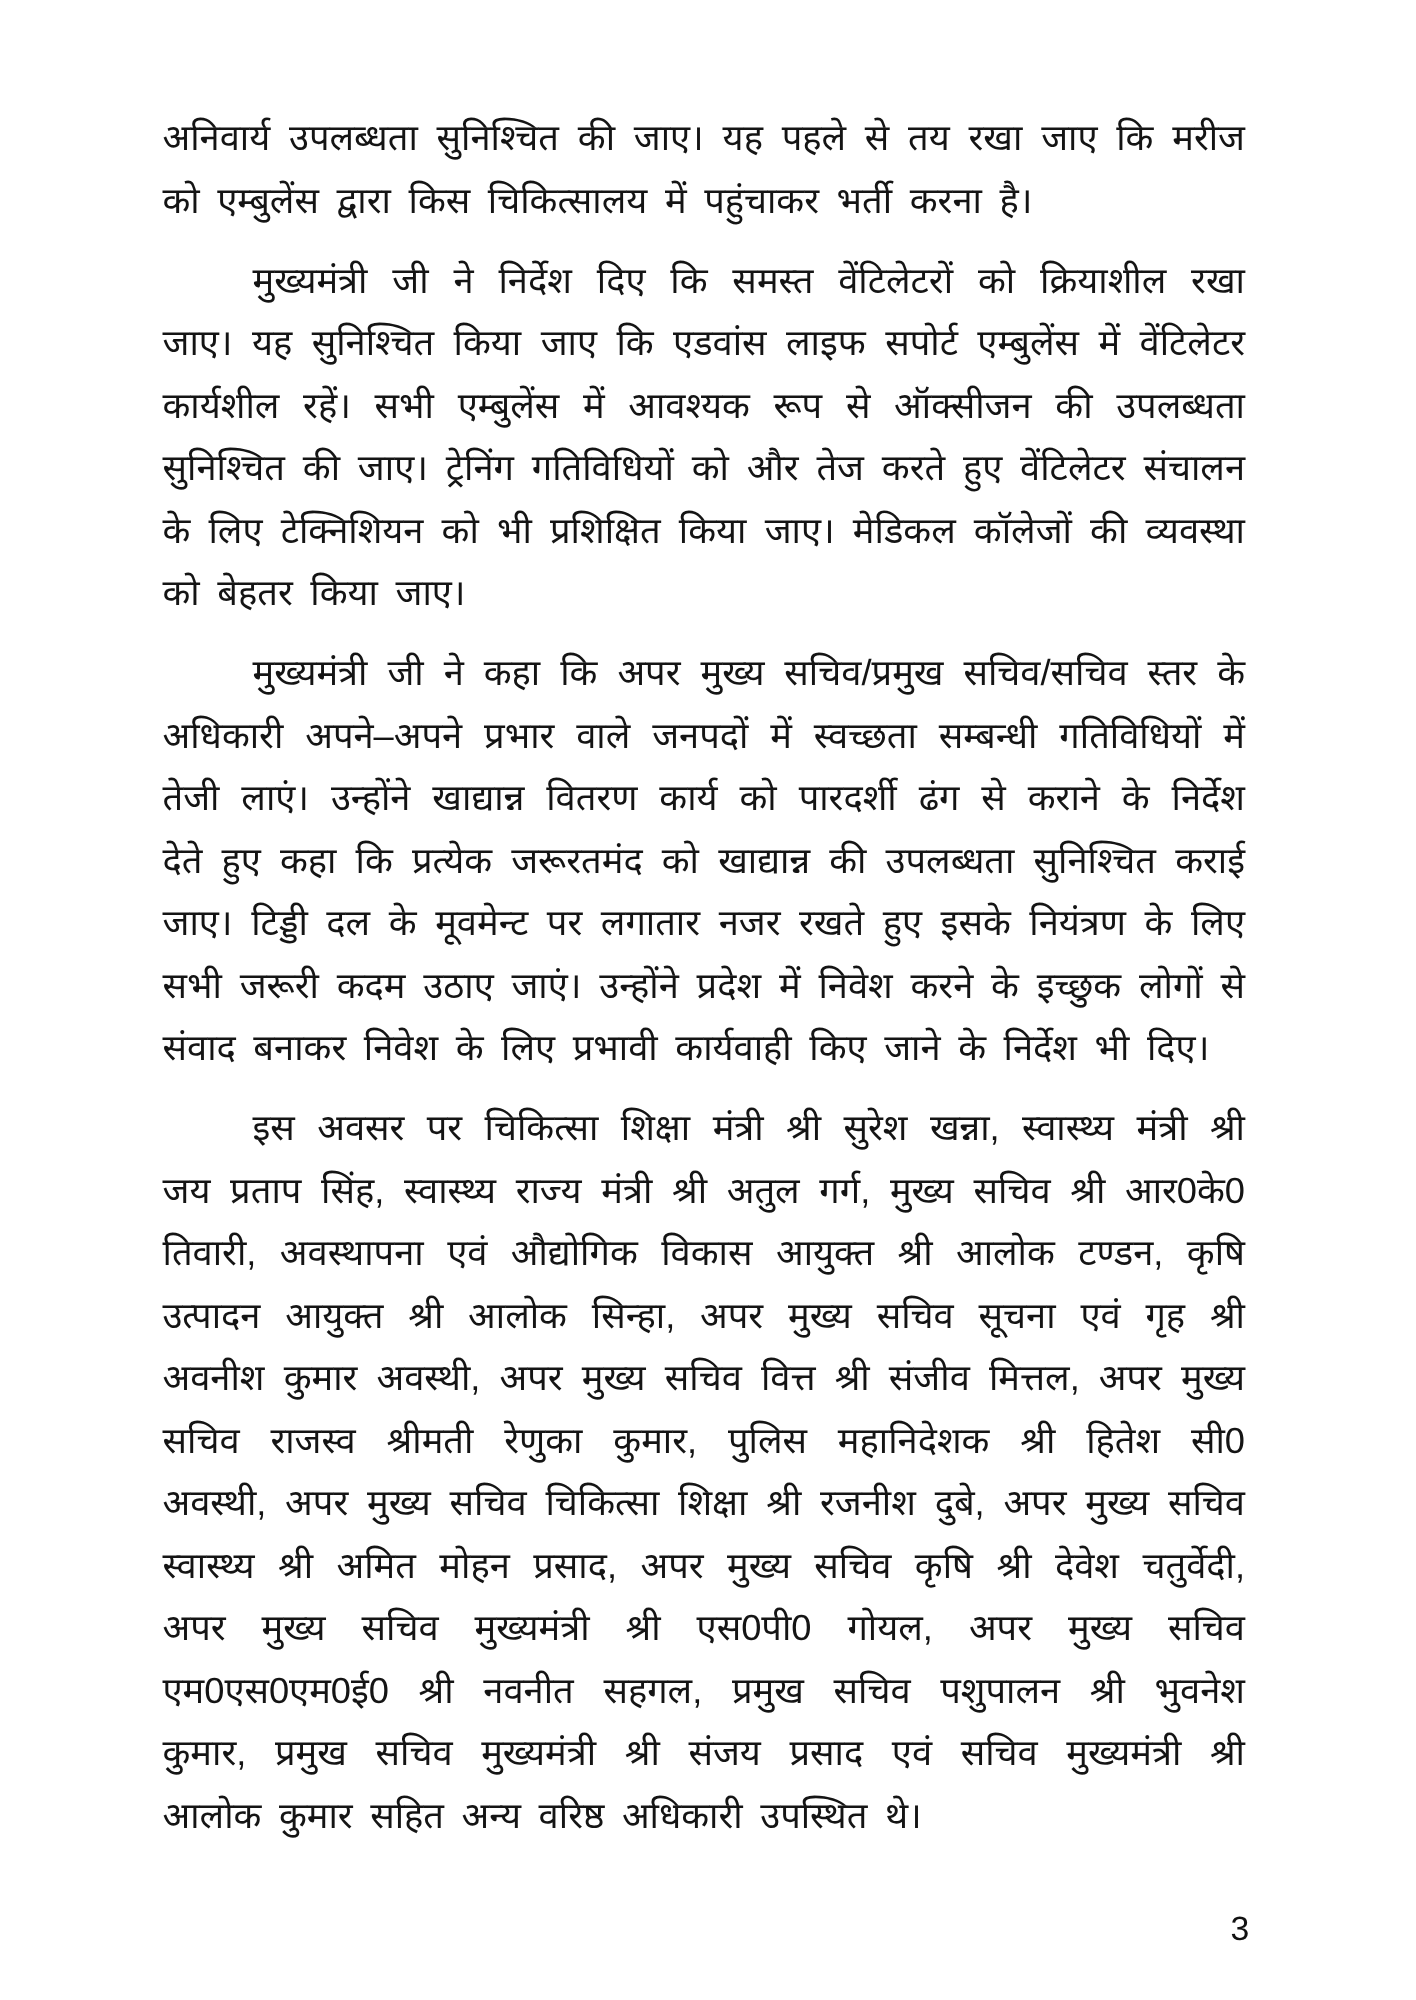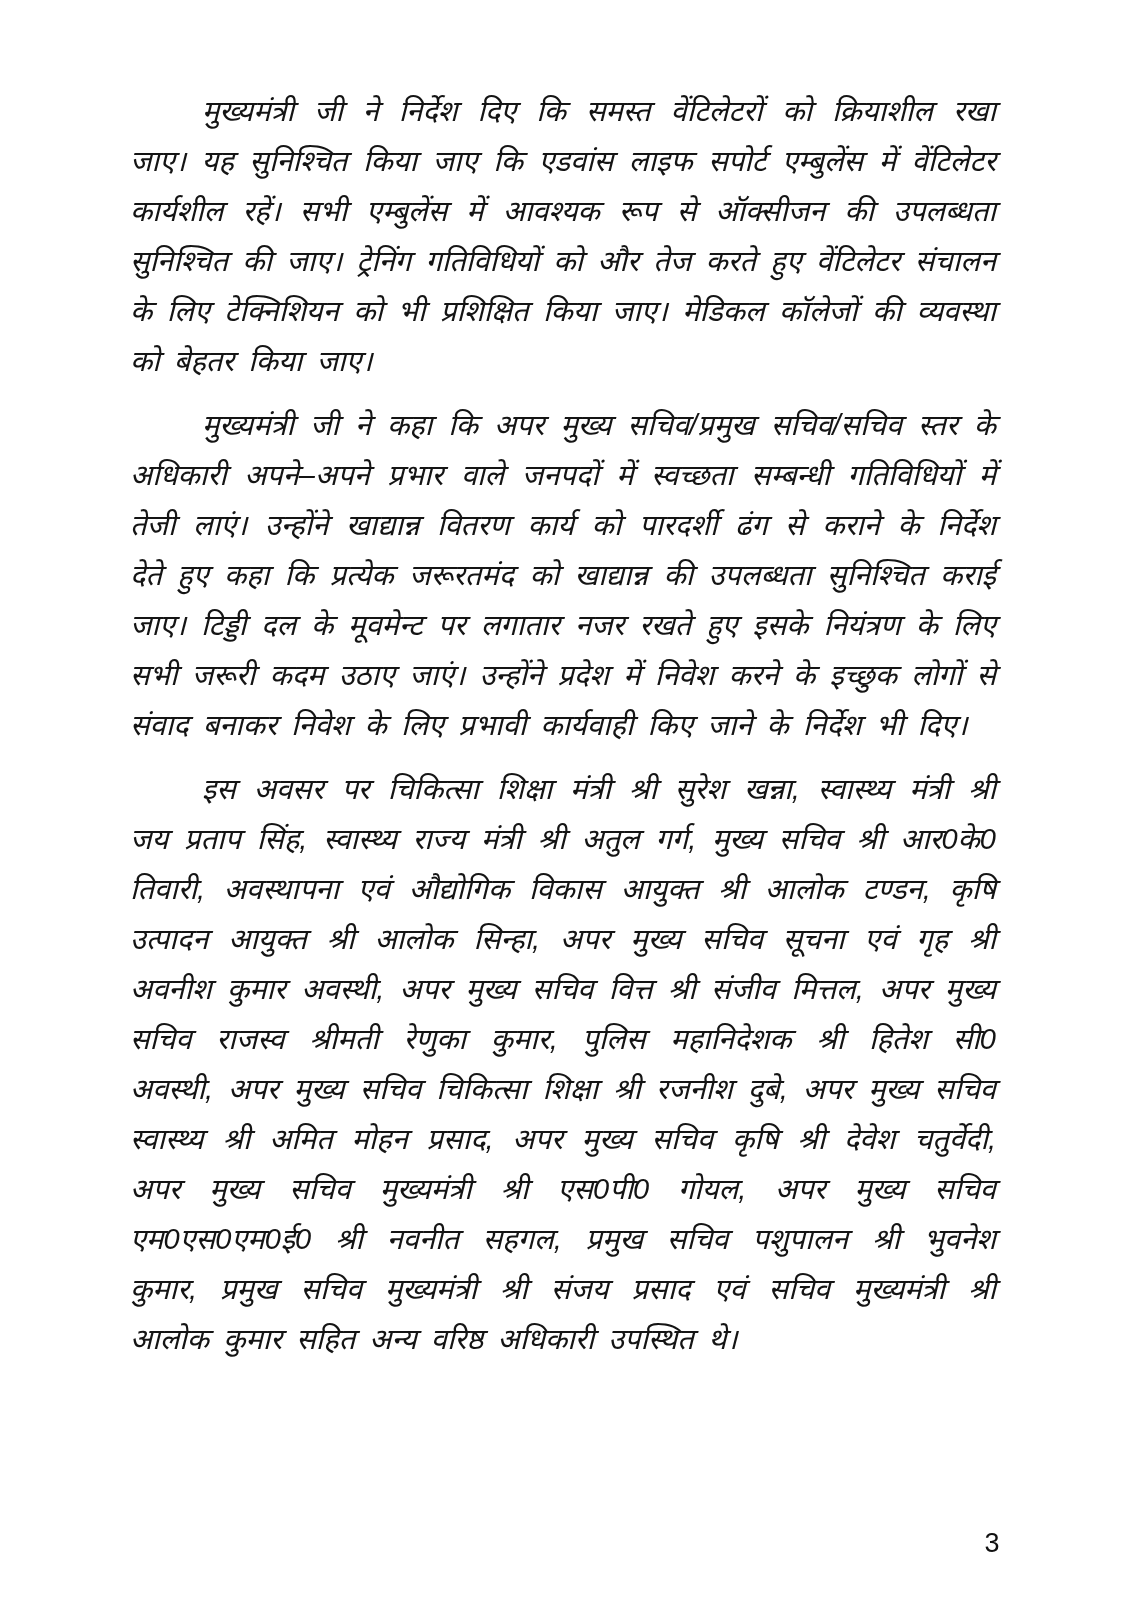--- a/index.html
+++ b/index.html
@@ -32,35 +32,35 @@
     line-height: 50px;
     text-align: justify;
     color: #141414;
   }
   .para {
     margin: 0 0 14px 0;
     word-spacing: 6px;
   }
   .para.indent {
     text-indent: 72px;
-    font-style: italic;
   }
   .page-number {
     position: absolute;
     left: 962px;
     top: 1528px;
     width: 60px;
     font-size: 27px;
     color: #111111;
     text-align: center;
   }
 </style>
 </head>
 <body>
 
 <div class="page">
   <div class="page-content" id="paragraphs-container">
+      <p class="para">अनिवार्य उपलब्धता सुनिश्चित की जाए। यह पहले से तय रखा जाए कि मरीज को एम्बुलेंस द्वारा किस चिकित्सालय में पहुंचाकर भर्ती करना है।</p>
       <p class="para indent">मुख्यमंत्री जी ने निर्देश दिए कि समस्त वेंटिलेटरों को क्रियाशील रखा जाए। यह सुनिश्चित किया जाए कि एडवांस लाइफ सपोर्ट एम्बुलेंस में वेंटिलेटर कार्यशील रहें। सभी एम्बुलेंस में आवश्यक रूप से ऑक्सीजन की उपलब्धता सुनिश्चित की जाए। ट्रेनिंग गतिविधियों को और तेज करते हुए वेंटिलेटर संचालन के लिए टेक्निशियन को भी प्रशिक्षित किया जाए। मेडिकल कॉलेजों की व्यवस्था को बेहतर किया जाए।</p>
       <p class="para indent">मुख्यमंत्री जी ने कहा कि अपर मुख्य सचिव/प्रमुख सचिव/सचिव स्तर के अधिकारी अपने–अपने प्रभार वाले जनपदों में स्वच्छता सम्बन्धी गतिविधियों में तेजी लाएं। उन्होंने खाद्यान्न वितरण कार्य को पारदर्शी ढंग से कराने के निर्देश देते हुए कहा कि प्रत्येक जरूरतमंद को खाद्यान्न की उपलब्धता सुनिश्चित कराई जाए। टिड्डी दल के मूवमेन्ट पर लगातार नजर रखते हुए इसके नियंत्रण के लिए सभी जरूरी कदम उठाए जाएं। उन्होंने प्रदेश में निवेश करने के इच्छुक लोगों से संवाद बनाकर निवेश के लिए प्रभावी कार्यवाही किए जाने के निर्देश भी दिए।</p>
       <p class="para indent">इस अवसर पर चिकित्सा शिक्षा मंत्री श्री सुरेश खन्ना, स्वास्थ्य मंत्री श्री जय प्रताप सिंह, स्वास्थ्य राज्य मंत्री श्री अतुल गर्ग, मुख्य सचिव श्री आर0के0 तिवारी, अवस्थापना एवं औद्योगिक विकास आयुक्त श्री आलोक टण्डन, कृषि उत्पादन आयुक्त श्री आलोक सिन्हा, अपर मुख्य सचिव सूचना एवं गृह श्री अवनीश कुमार अवस्थी, अपर मुख्य सचिव वित्त श्री संजीव मित्तल, अपर मुख्य सचिव राजस्व श्रीमती रेणुका कुमार, पुलिस महानिदेशक श्री हितेश सी0 अवस्थी, अपर मुख्य सचिव चिकित्सा शिक्षा श्री रजनीश दुबे, अपर मुख्य सचिव स्वास्थ्य श्री अमित मोहन प्रसाद, अपर मुख्य सचिव कृषि श्री देवेश चतुर्वेदी, अपर मुख्य सचिव मुख्यमंत्री श्री एस0पी0 गोयल, अपर मुख्य सचिव एम0एस0एम0ई0 श्री नवनीत सहगल, प्रमुख सचिव पशुपालन श्री भुवनेश कुमार, प्रमुख सचिव मुख्यमंत्री श्री संजय प्रसाद एवं सचिव मुख्यमंत्री श्री आलोक कुमार सहित अन्य वरिष्ठ अधिकारी उपस्थित थे।</p>
     </div>
   <div class="page-number">3</div>
 </div>
 
 </body></html>

